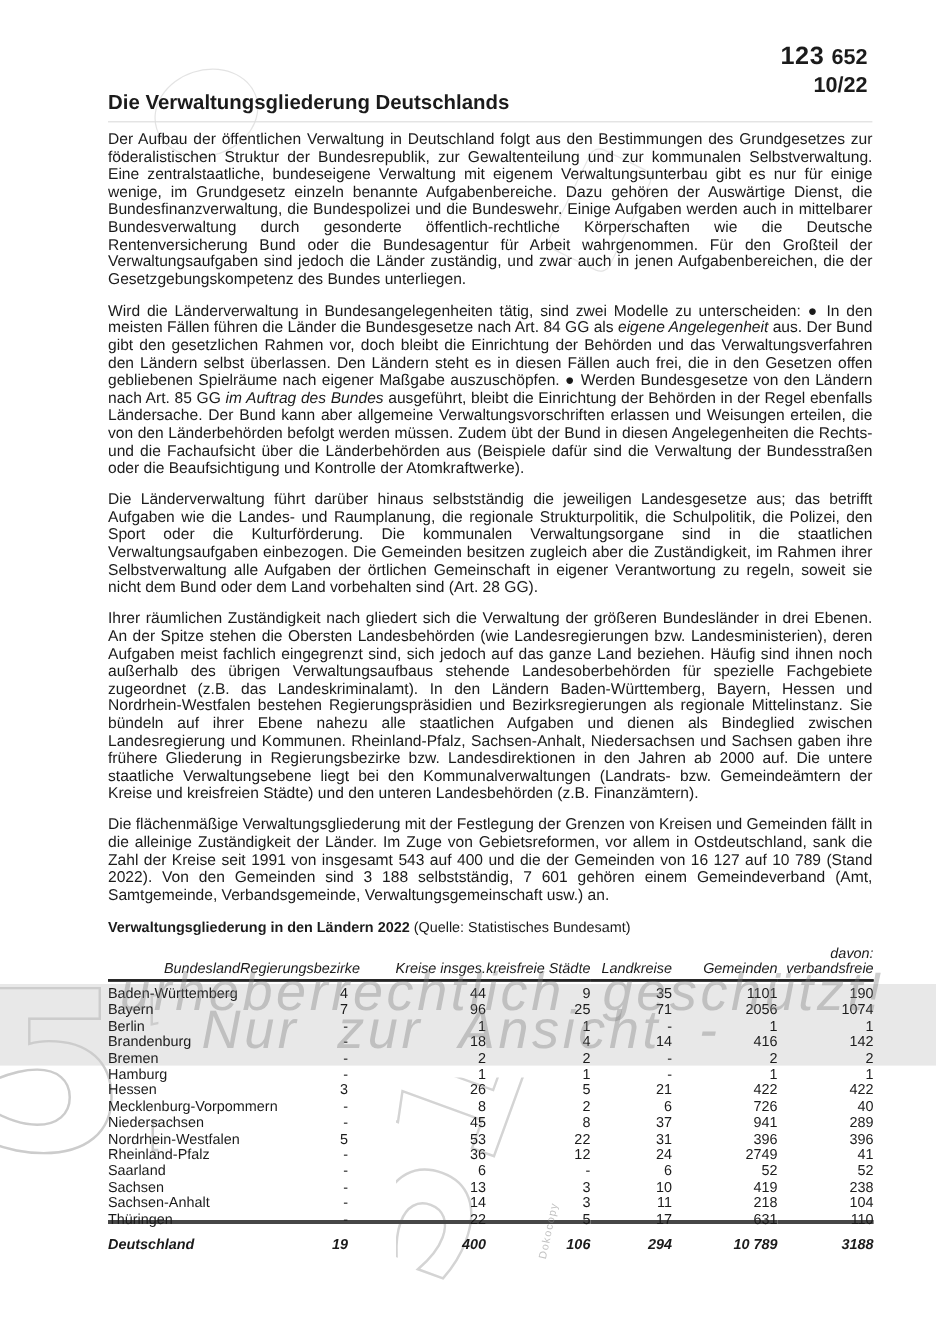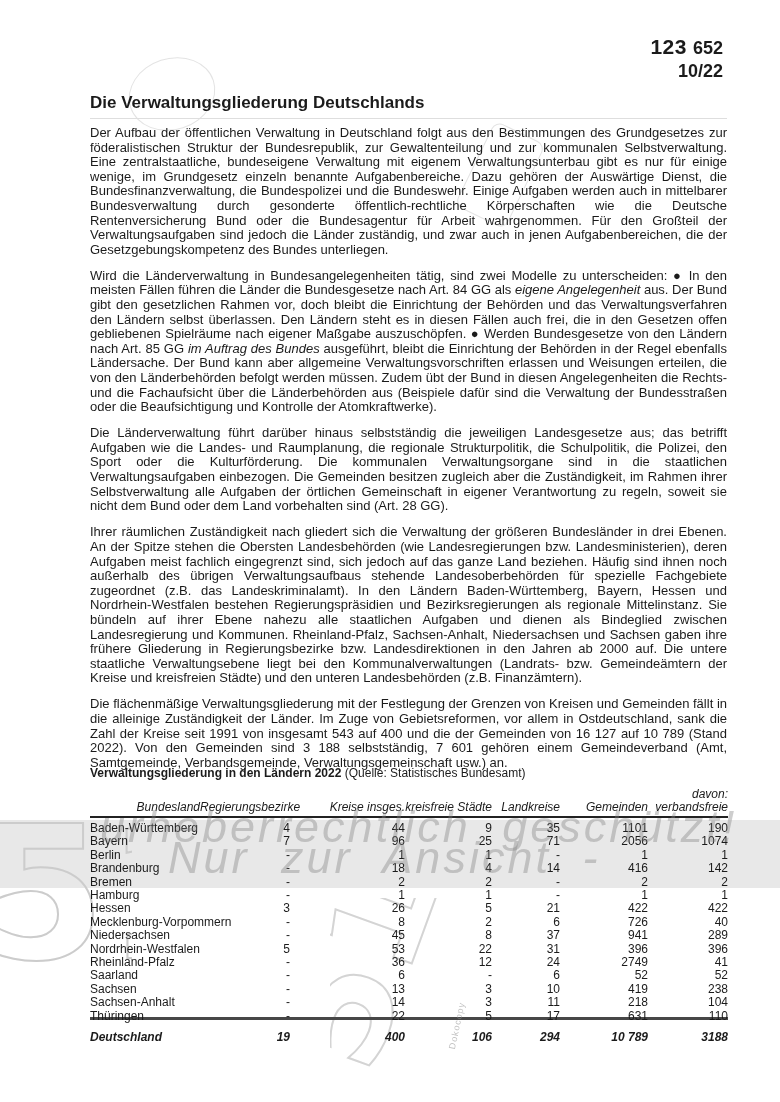--- a/index.html
+++ b/index.html
@@ -6,21 +6,21 @@
   .page{
     position:relative;width:780px;height:1102px;background:#ffffff;
     font-family:"Liberation Sans",sans-serif;color:#1b1b1b;overflow:hidden;
   }
   
   .corner{position:absolute;top:36px;right:57px;text-align:right;font-weight:bold;line-height:22px;z-index:3;}
   .corner .num1{font-size:21px;letter-spacing:.5px;}
   .corner .num2{font-size:18px;margin-left:6px;}
   .corner .issue{display:block;font-size:18px;}
   
-  .content{position:absolute;left:90px;right:53px;top:93px;z-index:1;}
+  .content{position:absolute;left:90px;right:53px;top:76px;z-index:1;}
   h1{font-size:17px;font-weight:bold;margin:0 0 7px 0;padding-bottom:5px;border-bottom:1px solid #dedede;}
   .content p{font-size:13px;line-height:14.6px;text-align:justify;margin:0 0 11.5px 0;}
   .content p b{font-weight:normal;}
   .content p i{font-style:italic;}
   
   .tablewrap{position:absolute;left:90px;right:52px;top:766px;z-index:1;}
   .tbl-title{font-size:12px;margin:0 0 6px 0;}
   .tbl-title .tt-b{font-weight:bold;}
   table{width:100%;border-collapse:collapse;table-layout:fixed;font-size:12px;}
   col.c1{width:110px;}col.c2{width:90px;}col.c3{width:115px;}col.c4{width:87px;}

